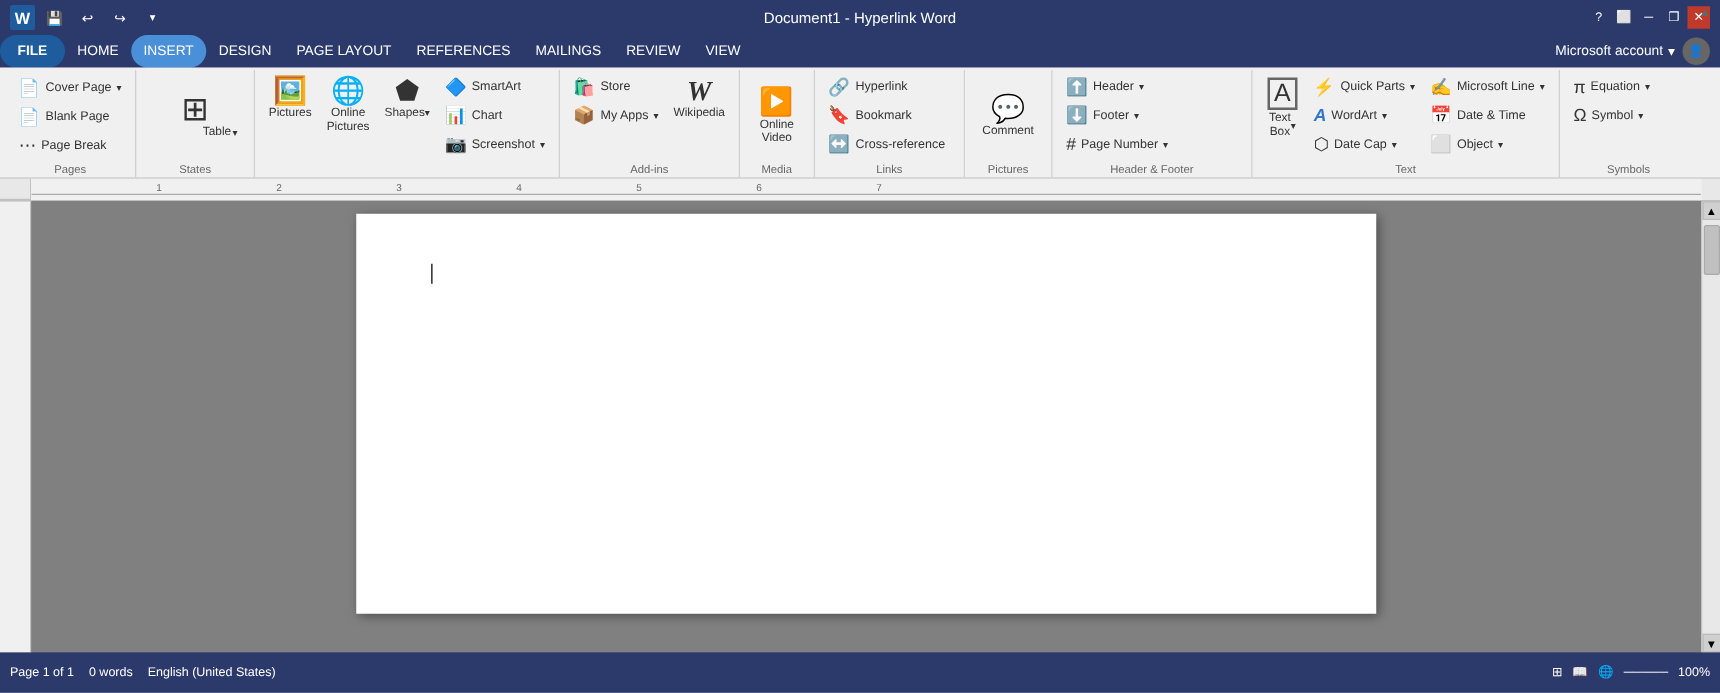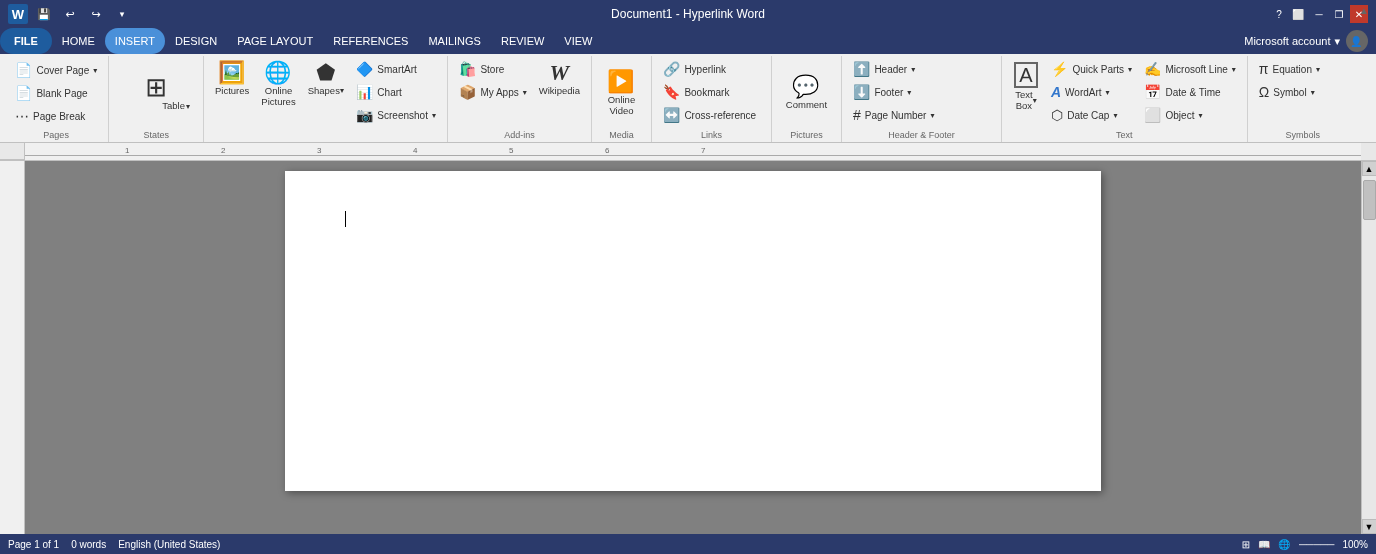--- a/index.html
+++ b/index.html
@@ -155,21 +155,21 @@
     @keyframes blink { 50% { opacity: 0; } }
     .scrollbar-v { width: 15px; background: #e8e8e8; display: flex; flex-direction: column; align-items: center; border-left: 1px solid #c0c0c0; }
     .scrollbar-btn { width: 15px; height: 15px; background: #d0d0d0; border: 1px solid #bbb; display: flex; align-items: center; justify-content: center; font-size: 9px; cursor: pointer; }
     .scrollbar-track { flex: 1; width: 100%; background: #e8e8e8; }
     .scrollbar-thumb { width: 13px; height: 40px; background: #c0c0c0; border: 1px solid #aaa; border-radius: 2px; margin: 0 auto; }
 
     
     .status-bar {
       background: #2b3a6b;
       color: white;
-      height: 20px;
+      height: 32px;
       display: flex;
       align-items: center;
       padding: 0 8px;
       font-size: 10px;
       gap: 12px;
     }
     .status-right { margin-left: auto; display: flex; gap: 8px; align-items: center; }
 
     .dropdown-arrow { font-size: 8px; }
 

